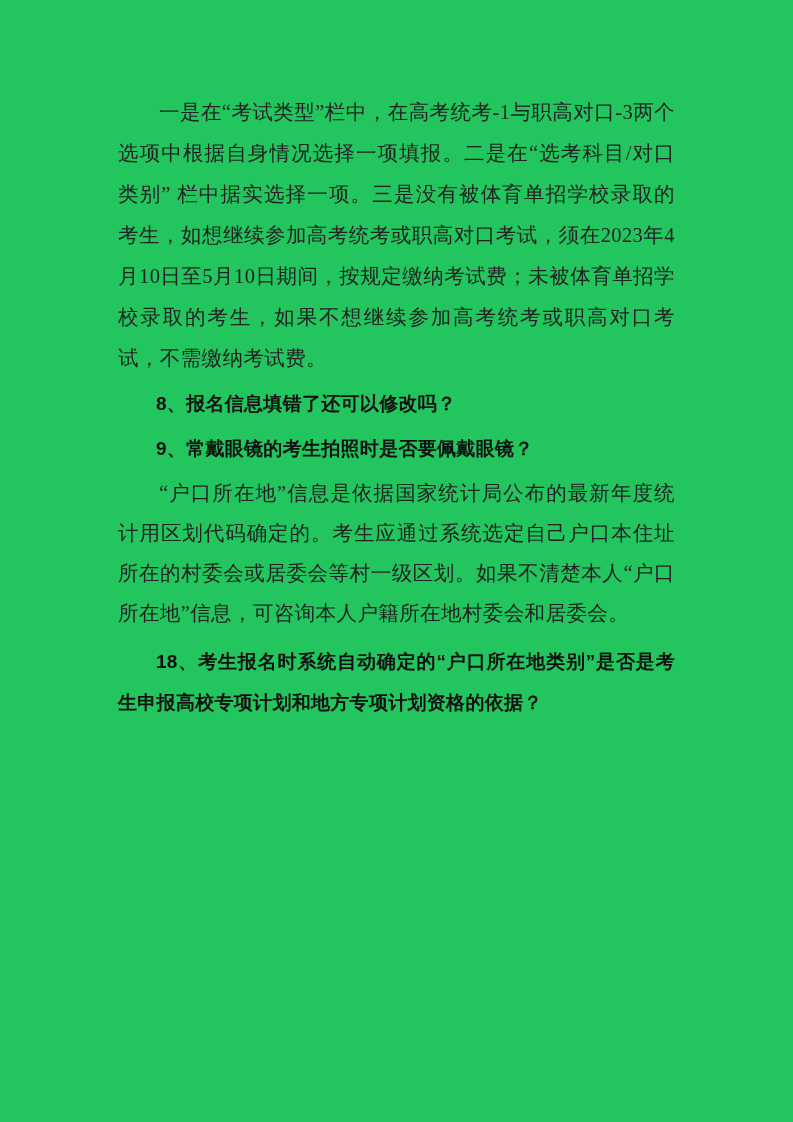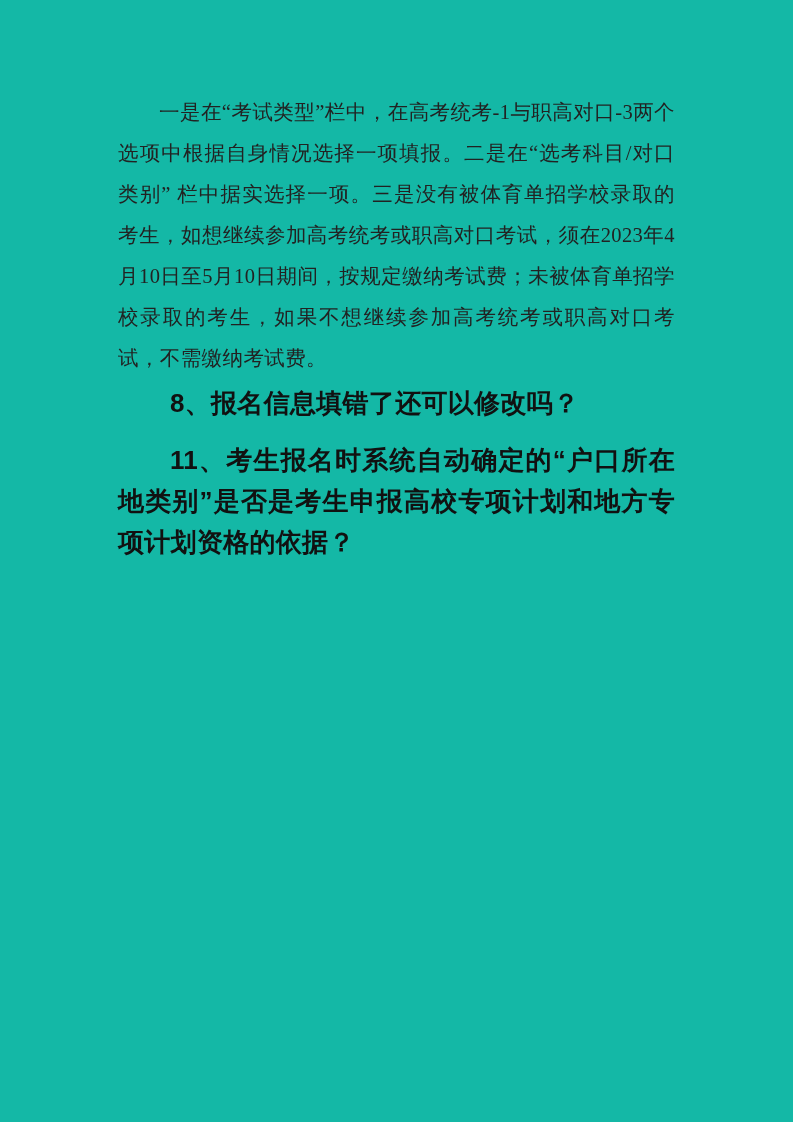--- a/index.html
+++ b/index.html
@@ -11,21 +11,21 @@
     width: 793px;
     height: 1122px;
     font-family: "Liberation Serif", serif;
     color: #1a1a1a;
     -webkit-font-smoothing: antialiased;
   }
   .page {
     position: relative;
     width: 793px;
     height: 1122px;
-    background: #14b8a6;
+    background: #22c55e;
     box-sizing: border-box;
     padding: 92px 118px 70px 118px;
     overflow: hidden;
   }
   .doc-body {
     font-size: 20.5px;
     line-height: 41px;
     text-align: justify;
     text-justify: inter-ideograph;
   }
@@ -36,21 +36,21 @@
   .para {
     text-indent: 2em;
     letter-spacing: 0.4px;
     font-size: 20.5px;
     line-height: 41px;
     color: #222222;
   }
   .heading {
     text-indent: 2em;
     font-weight: bold;
-    font-size: 26px;
+    font-size: 19px;
     line-height: 41px;
     letter-spacing: 0.3px;
     color: #111111;
     font-family: "Liberation Sans", sans-serif;
   }
   .heading.tight {
     text-indent: 2em;
   }
   .gap-sm { height: 4px; }
   .gap-md { height: 8px; }
@@ -66,24 +66,26 @@
 
     <p class="para">一是在“考试类型”栏中，在高考统考-1与职高对口-3两个选项中根据自身情况选择一项填报。二是在“选考科目/对口类别” 栏中据实选择一项。三是没有被体育单招学校录取的考生，如想继续参加高考统考或职高对口考试，须在2023年4月10日至5月10日期间，按规定缴纳考试费；未被体育单招学校录取的考生，如果不想继续参加高考统考或职高对口考试，不需缴纳考试费。</p>
 
     <div class="gap-sm"></div>
 
     <p class="heading">8、报名信息填错了还可以修改吗？</p>
 
 
     <div class="gap-sm"></div>
 
+    <p class="heading">9、常戴眼镜的考生拍照时是否要佩戴眼镜？</p>
 
 
     <div class="gap-sm"></div>
 
 
+    <p class="para compact">“户口所在地”信息是依据国家统计局公布的最新年度统计用区划代码确定的。考生应通过系统选定自己户口本住址所在的村委会或居委会等村一级区划。如果不清楚本人“户口所在地”信息，可咨询本人户籍所在地村委会和居委会。</p>
 
     <div class="gap-md"></div>
 
-    <p class="heading tight">11、考生报名时系统自动确定的“户口所在地类别”是否是考生申报高校专项计划和地方专项计划资格的依据？</p>
+    <p class="heading tight">18、考生报名时系统自动确定的“户口所在地类别”是否是考生申报高校专项计划和地方专项计划资格的依据？</p>
 
   </div>
 </div>
 
 </body></html>

